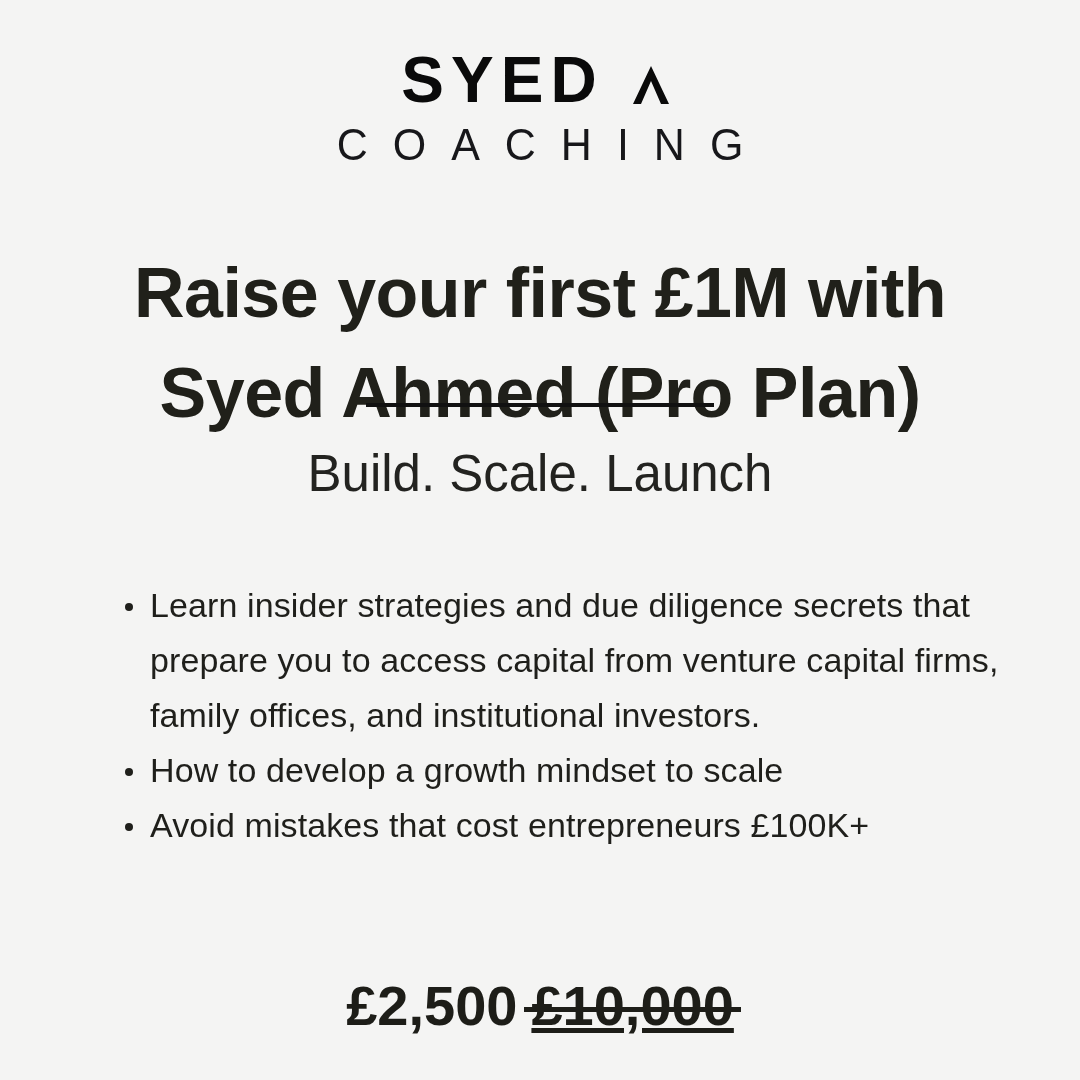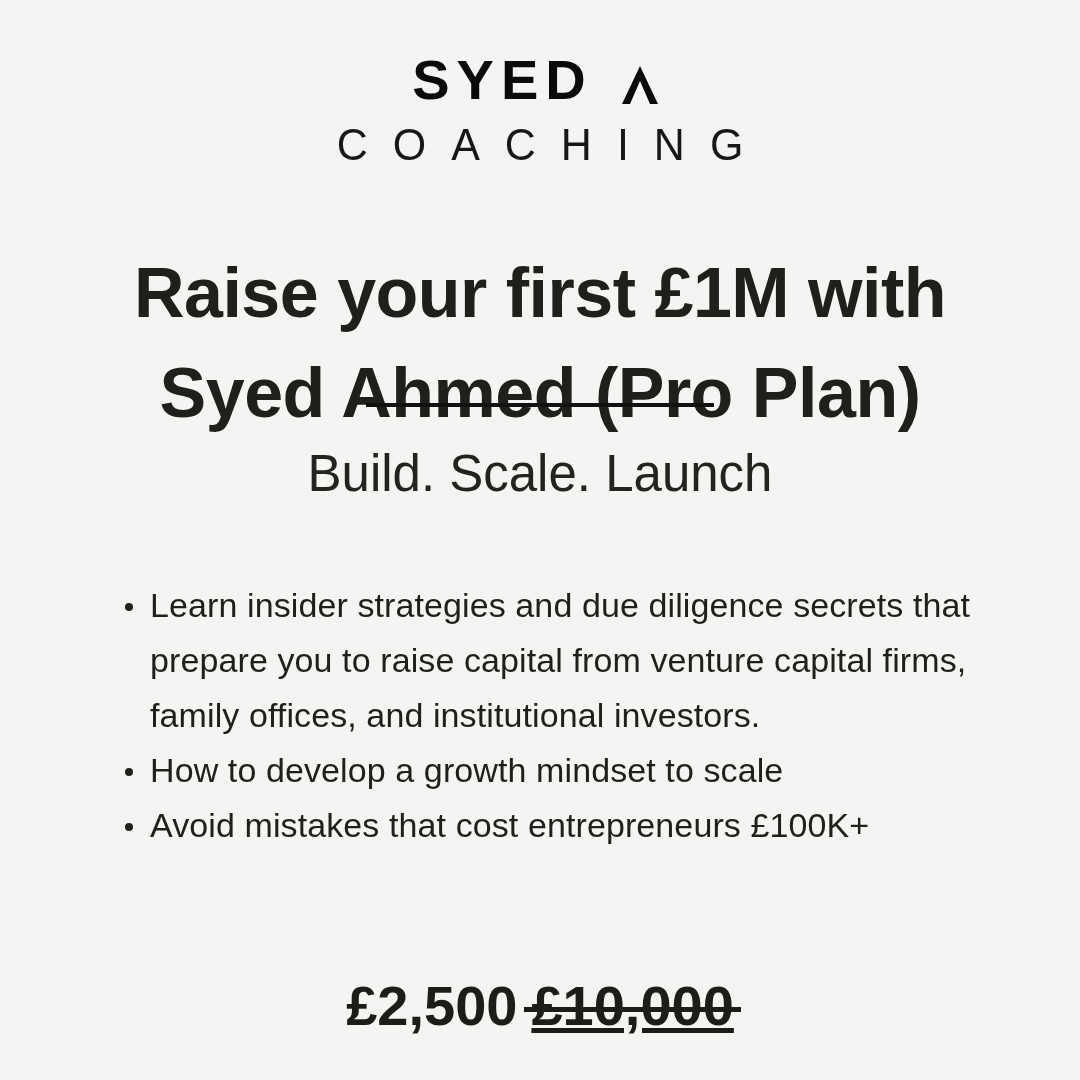--- a/index.html
+++ b/index.html
@@ -35,21 +35,21 @@
     display: flex;
     justify-content: center;
     align-items: flex-end;
     gap: 0;
     height: 56px;
     line-height: 56px;
   }
   .logo-word {
     font-family: "Liberation Sans", sans-serif;
     font-weight: bold;
-    font-size: 56px;
+    font-size: 64px;
     letter-spacing: 7px;
     color: #0a0a0a;
     display: inline-flex;
     align-items: flex-end;
     height: 56px;
   }
   .logo-gap {
     display: inline-block;
     width: 26px;
   }
@@ -216,21 +216,21 @@
     <span class="headline-line">Raise your first £1M with</span>
     <span class="headline-line">Syed Ahmed (Pro Plan)</span>
   </h1>
 
   <div class="divider"></div>
 
   <div class="subtitle">Build. Scale. Launch</div>
 
 
   <ul class="bullets">
-    <li class="bullet-item bullet-wide">Learn insider strategies and due diligence secrets that prepare you to raise capital from venture capital firms, family offices, and institutional investors.</li>
+    <li class="bullet-item bullet-wide">Learn insider strategies and due diligence secrets that prepare you to access capital from venture capital firms, family offices, and institutional investors.</li>
     <li class="bullet-item">How to develop a growth mindset to scale</li>
     <li class="bullet-item">Avoid mistakes that cost entrepreneurs £100K+</li>
   </ul>
 
   <div class="price-row">
     <span class="price-now">£2,500</span><span class="price-old">£10,000</span>
   </div>
 
 </div>
 

